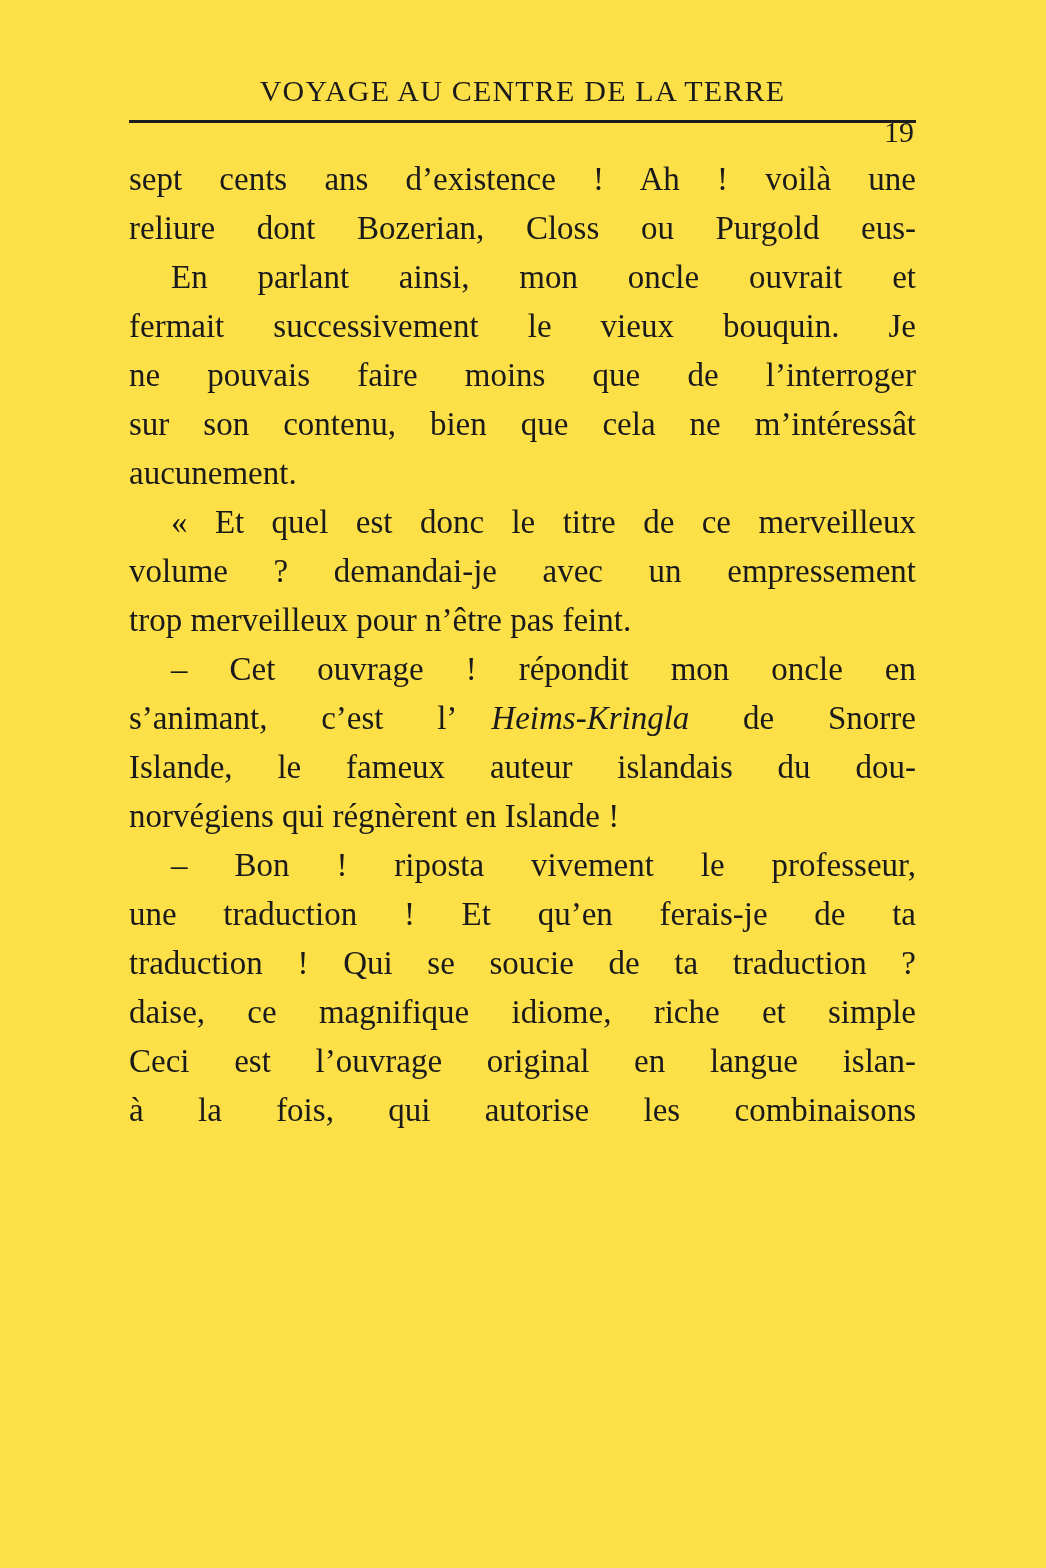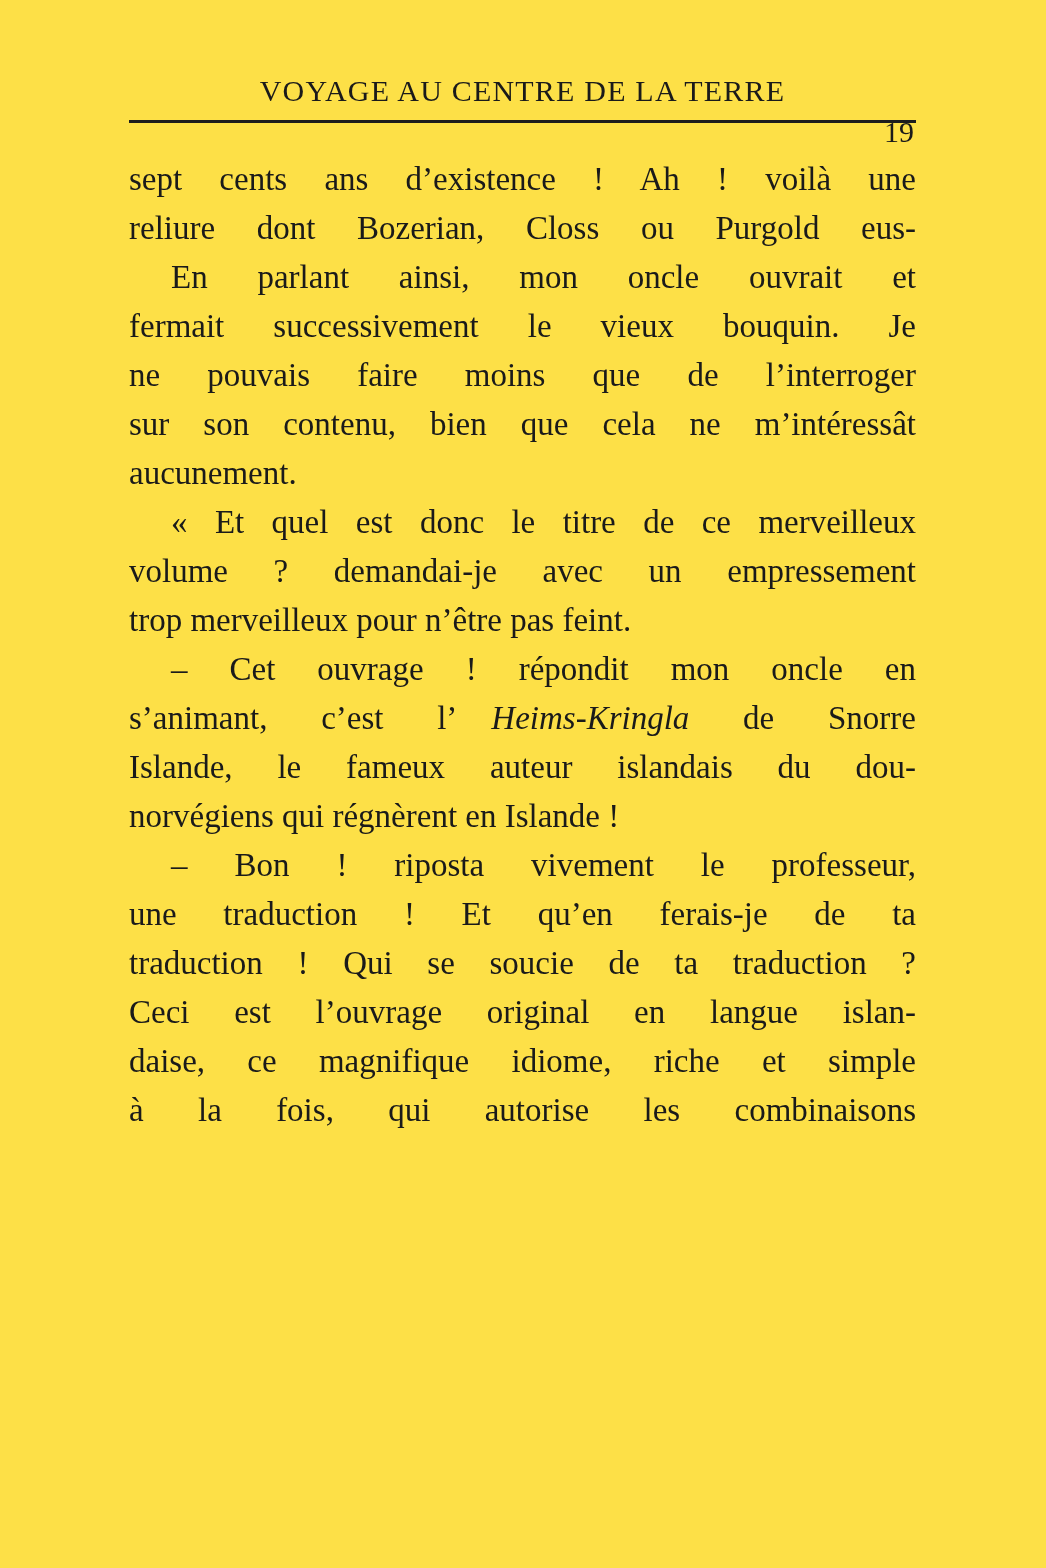--- a/index.html
+++ b/index.html
@@ -108,19 +108,19 @@
       <div class="paragraph">
         <div class="line indent"><span class="roman">– Cet ouvrage&nbsp;! répondit mon oncle en</span></div>
         <div class="line"><span class="roman">s’animant, c’est l’</span><span class="italic">Heims-Kringla</span><span class="roman"> de Snorre</span></div>
         <div class="line"><span class="roman">Islande, le fameux auteur islandais du dou-</span></div>
         <div class="line unjustified"><span class="roman">norvégiens qui régnèrent en Islande&nbsp;!</span></div>
       </div>
       <div class="paragraph">
         <div class="line indent"><span class="roman">– Bon&nbsp;! riposta vivement le professeur,</span></div>
         <div class="line"><span class="roman">une traduction&nbsp;! Et qu’en ferais-je de ta</span></div>
         <div class="line"><span class="roman">traduction&nbsp;! Qui se soucie de ta traduction&nbsp;?</span></div>
+        <div class="line"><span class="roman">daise, ce magnifique idiome, riche et simple</span></div>
         <div class="line"><span class="roman">Ceci est l’ouvrage original en langue islan-</span></div>
-        <div class="line"><span class="roman">daise, ce magnifique idiome, riche et simple</span></div>
         <div class="line"><span class="roman">à la fois, qui autorise les combinaisons</span></div>
       </div>
     </div>
 
 </div>
 
 </body></html>

